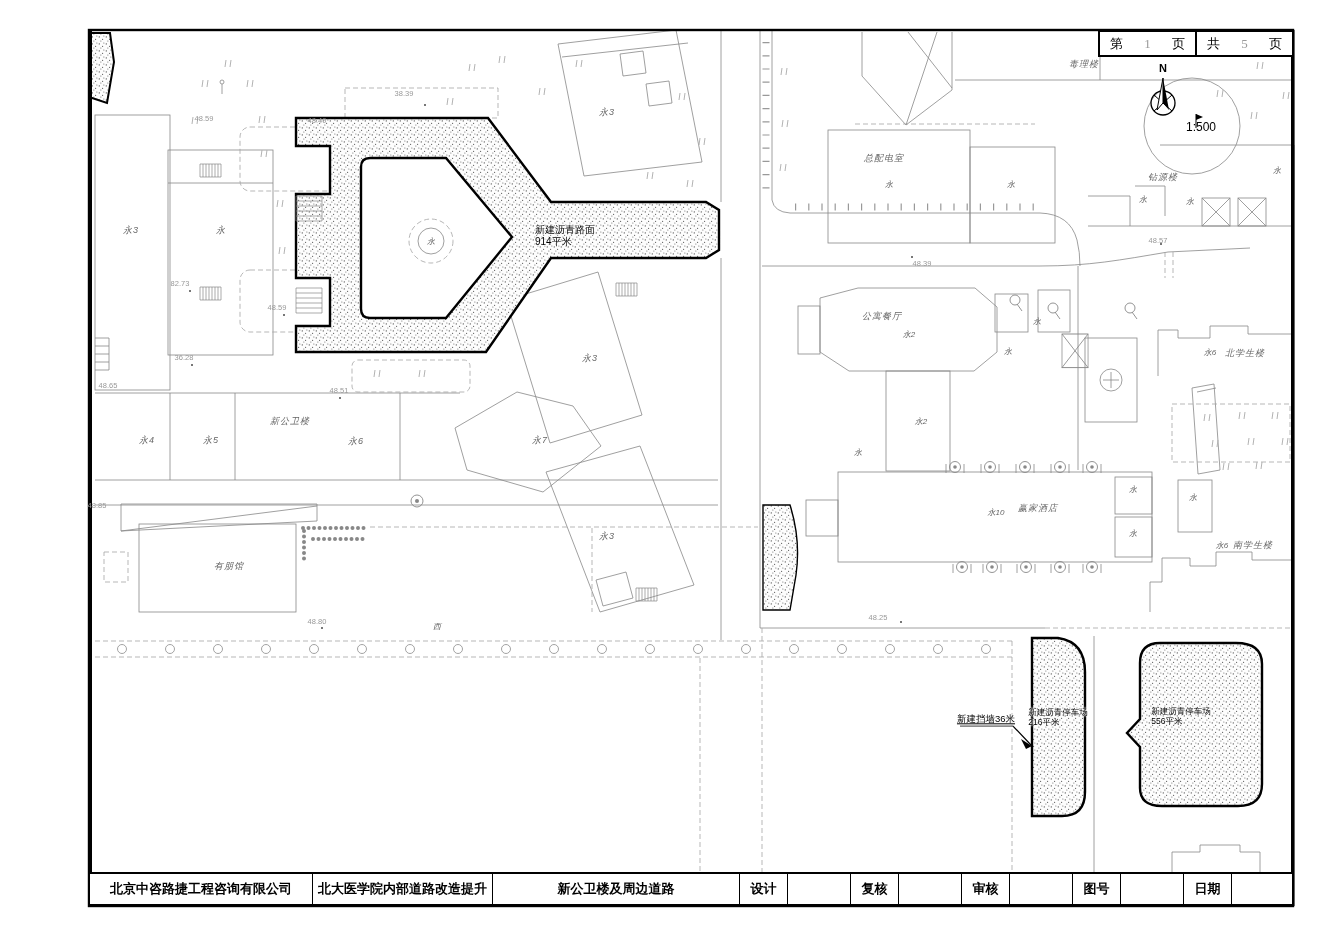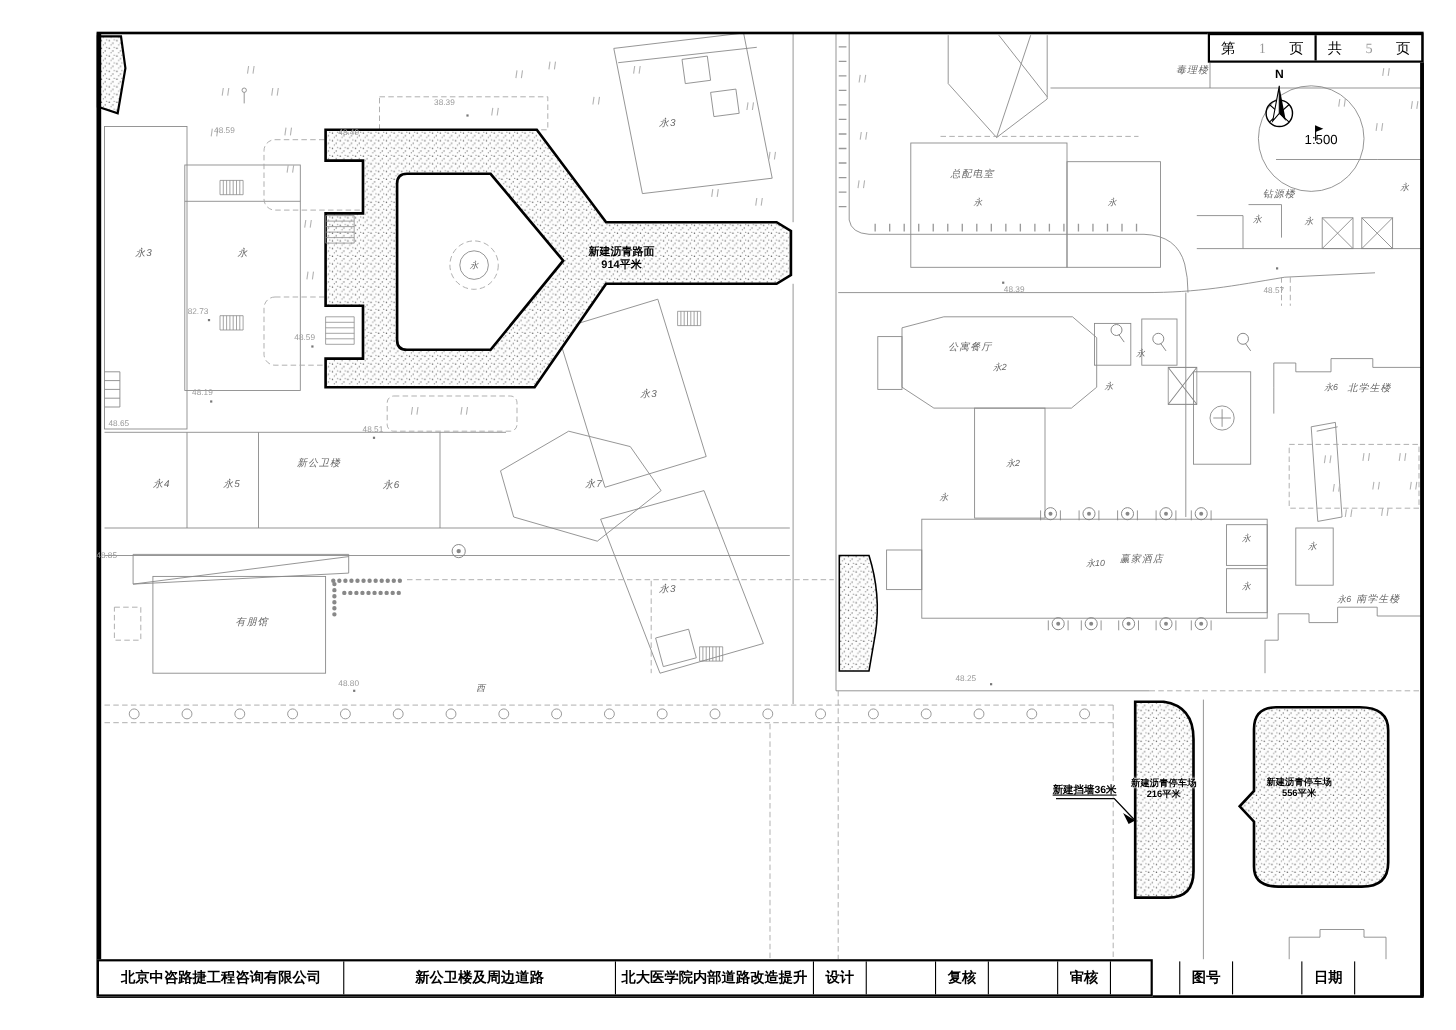--- a/index.html
+++ b/index.html
@@ -4,35 +4,35 @@
 <style>
   html,body{margin:0;padding:0;background:#e8e8e8;}
   .sheet{position:relative;width:1324px;height:936px;background:#fff;overflow:hidden;
          font-family:"Liberation Sans",sans-serif;}
   svg{position:absolute;left:0;top:0;}
   .lbl{position:absolute;transform:translate(-50%,-50%);font-size:9px;color:#666;
        white-space:nowrap;letter-spacing:1px;font-style:italic;}
   .lbl.sm{font-size:8px;letter-spacing:0;}
   .elev{position:absolute;transform:translate(-50%,-50%);font-size:7.5px;color:#999;
         white-space:nowrap;letter-spacing:0;}
-  .ann{position:absolute;transform:translate(-50%,-50%);font-weight:bold;color:#000;
-       text-align:center;line-height:1.2;white-space:nowrap;
+  .ann{position:absolute;transform:translate(-50%,-50%);font-weight:normal;color:#000;
+       text-align:left;line-height:1.2;white-space:nowrap;
        text-shadow:0 0 2px #fff,0 0 2px #fff,0 0 3px #fff;}
   .ann.road{font-size:10px;}
   .ann.lot{font-size:8.5px;}
   .ann.wall{font-size:9.5px;text-decoration:underline;}
   .north-n{position:absolute;transform:translate(-50%,-50%);font-size:11px;font-weight:bold;color:#000;}
   .scale{position:absolute;transform:translate(-50%,-50%);font-size:12px;color:#000;}
   .pgbox{position:absolute;left:1098px;top:30px;width:196px;height:27px;background:#fff;
          border:2px solid #000;box-sizing:border-box;display:flex;
          font-family:"Liberation Serif",serif;font-size:13px;color:#000;}
   .pg-cell{flex:1;display:flex;align-items:center;justify-content:space-between;padding:0 10px;}
   .pg-cell + .pg-cell{border-left:2px solid #000;}
   .pg-num{color:#9a9a9a;}
-  .tb{position:absolute;left:88px;top:872px;width:960px;height:34px;background:#fff;
+  .tb{position:absolute;left:88px;top:872px;width:1206px;height:34px;background:#fff;
       border:2.2px solid #000;box-sizing:border-box;display:flex;
       font-family:"Liberation Serif",serif;font-size:13px;font-weight:bold;color:#000;}
   .tb-cell{display:flex;align-items:center;justify-content:center;box-sizing:border-box;
            border-left:1.6px solid #000;overflow:hidden;white-space:nowrap;}
   .tb-cell:first-child{border-left:none;}
 </style>
 </head>
 <body>
 
 <div class="sheet">
@@ -301,29 +301,29 @@
 <div class="lbl sm" style="left:1210px;top:352px">永6</div>
 <div class="lbl" style="left:1245px;top:353px">北学生楼</div>
 <div class="lbl sm" style="left:1193px;top:497px">永</div>
 <div class="lbl sm" style="left:1222px;top:545px">永6</div>
 <div class="lbl" style="left:1253px;top:545px">南学生楼</div>
 <div class="lbl sm" style="left:437px;top:626px">西</div>
 
 <div class="elev" style="left:204px;top:118px">48.59</div>
 <div class="elev" style="left:180px;top:283px">82.73</div>
 <div class="elev" style="left:277px;top:307px">48.59</div>
-<div class="elev" style="left:184px;top:357px">48.19</div>
+<div class="elev" style="left:184px;top:357px">36.28</div>
 <div class="elev" style="left:108px;top:385px">48.65</div>
 <div class="elev" style="left:97px;top:505px">48.85</div>
 <div class="elev" style="left:404px;top:93px">38.39</div>
 <div class="elev" style="left:317px;top:120px">48.49</div>
 <div class="elev" style="left:339px;top:390px">48.51</div>
 <div class="elev" style="left:317px;top:621px">48.80</div>
 <div class="elev" style="left:922px;top:263px">48.39</div>
-<div class="elev" style="left:1158px;top:264px">48.57</div>
+<div class="elev" style="left:1158px;top:240px">48.57</div>
 <div class="elev" style="left:878px;top:617px">48.25</div>
 
 <div class="ann road" style="left:565px;top:236px">
   <div>新建沥青路面</div>
   <div>914平米</div>
 </div>
 <div class="ann lot" style="left:1058px;top:717px">
   <div>新建沥青停车场</div>
   <div>216平米</div>
 </div>
@@ -344,22 +344,22 @@
   </div>
   <div class="pg-cell">
     <span>共</span>
     <span class="pg-num">5</span>
     <span>页</span>
   </div>
 </div>
 
 <div class="tb">
   <div class="tb-cell" style="flex:0 0 222px">北京中咨路捷工程咨询有限公司</div>
+  <div class="tb-cell" style="flex:0 0 180px">北大医学院内部道路改造提升</div>
   <div class="tb-cell" style="flex:0 0 247px">新公卫楼及周边道路</div>
-  <div class="tb-cell" style="flex:0 0 180px">北大医学院内部道路改造提升</div>
   <div class="tb-cell" style="flex:0 0 48px">设计</div>
   <div class="tb-cell" style="flex:0 0 63px"></div>
   <div class="tb-cell" style="flex:0 0 48px">复核</div>
   <div class="tb-cell" style="flex:0 0 63px"></div>
   <div class="tb-cell" style="flex:0 0 48px">审核</div>
   <div class="tb-cell" style="flex:0 0 63px"></div>
   <div class="tb-cell" style="flex:0 0 48px">图号</div>
   <div class="tb-cell" style="flex:0 0 63px"></div>
   <div class="tb-cell" style="flex:0 0 48px">日期</div>
   <div class="tb-cell" style="flex:1"></div>

